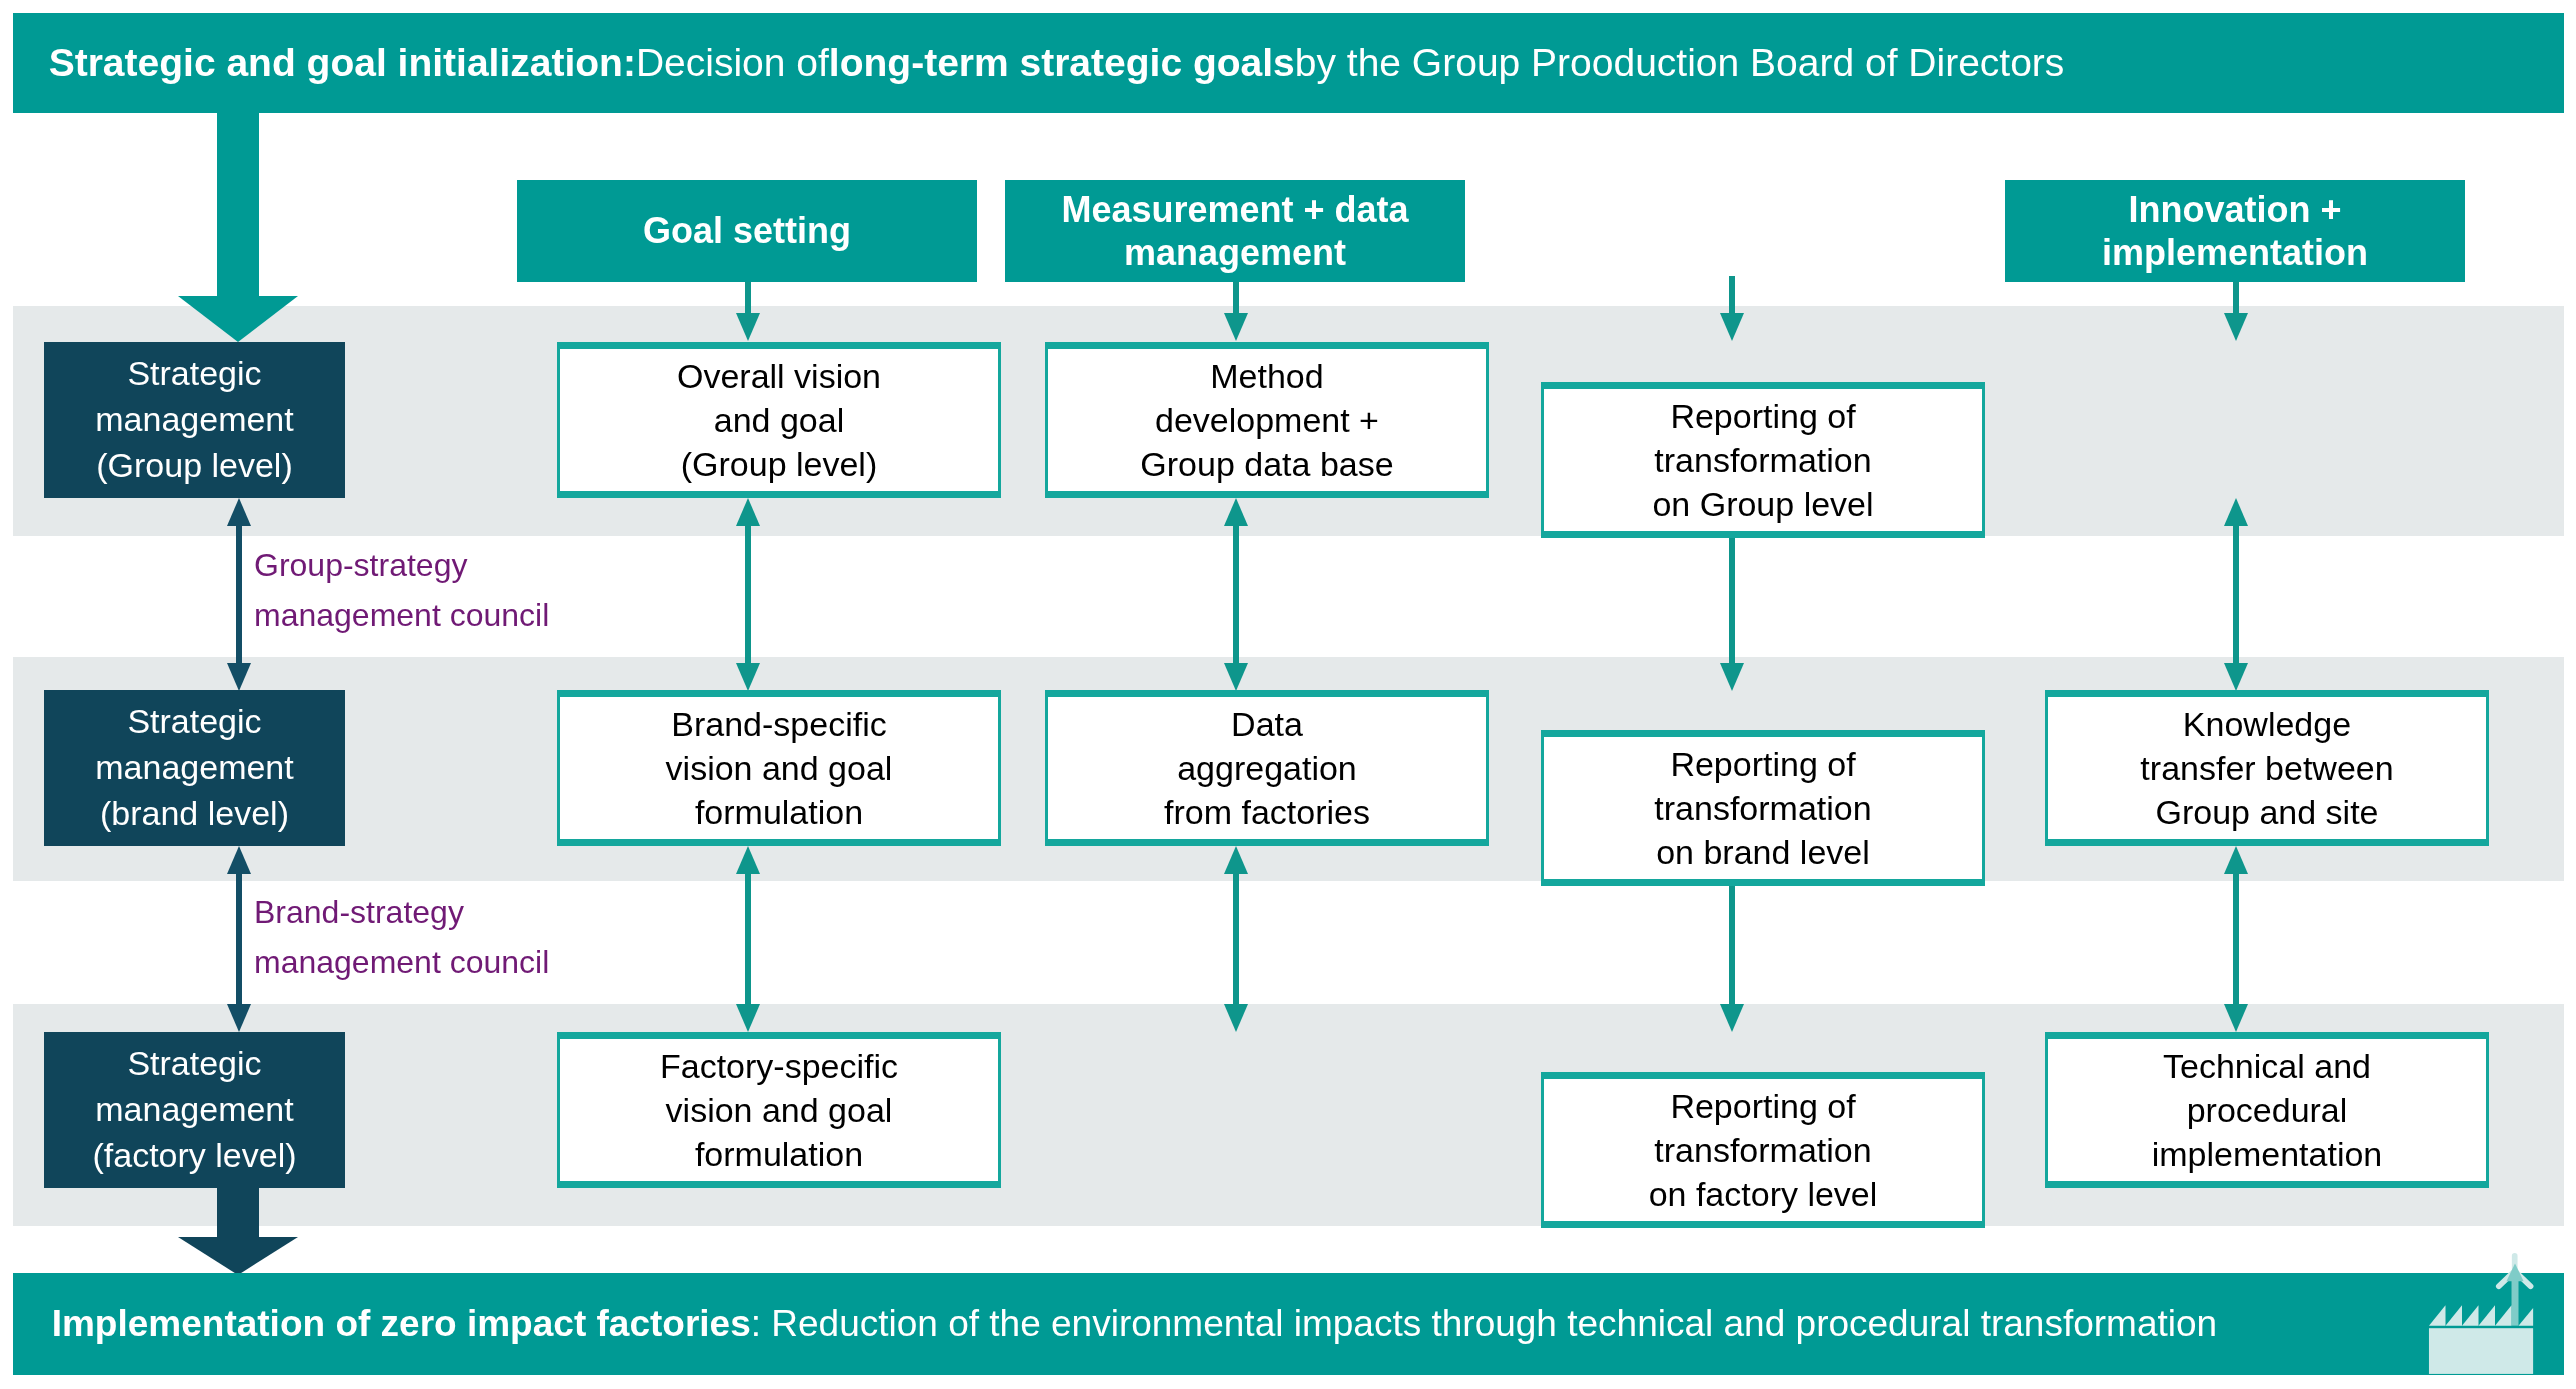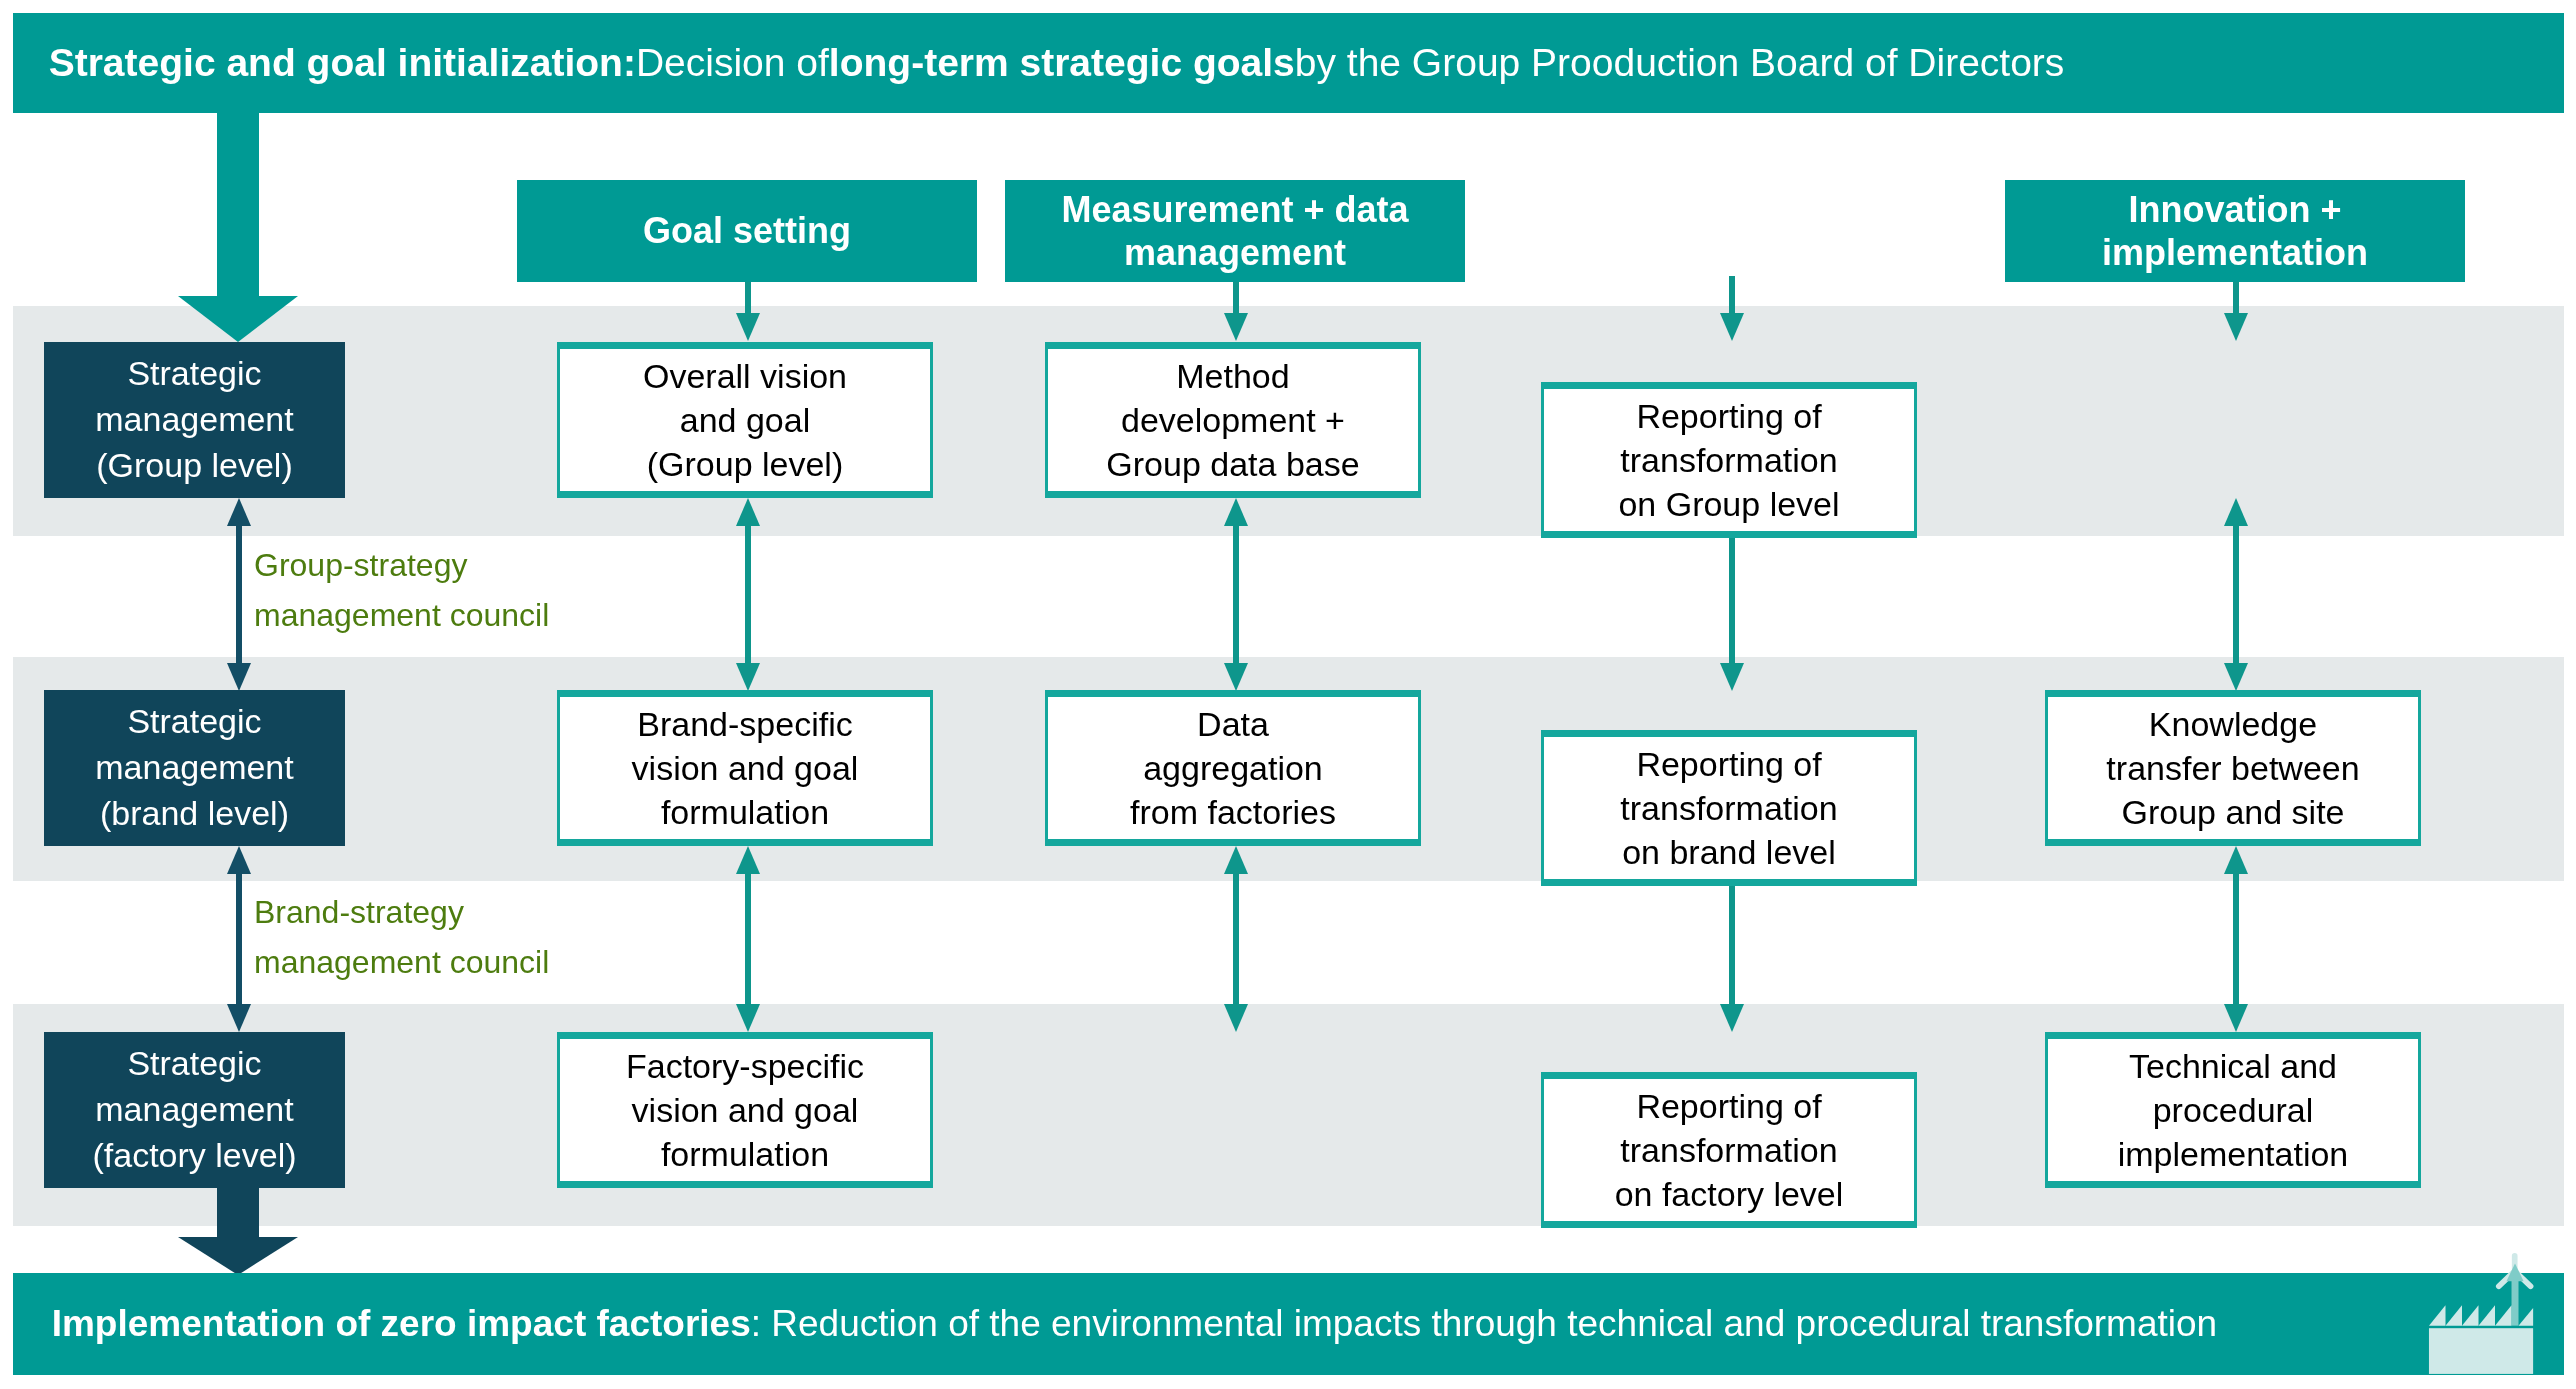--- a/index.html
+++ b/index.html
@@ -23,29 +23,29 @@
   .hdr{position:absolute;top:180px;width:460px;height:102px;background:#009a94;color:#fff;
        display:flex;align-items:center;justify-content:center;text-align:center;
        font-weight:bold;font-size:36px;line-height:1.2;white-space:pre-line;}
 
   
   .lvl{position:absolute;left:44px;width:301px;height:156px;background:#10455a;color:#fff;
        display:flex;align-items:center;justify-content:center;text-align:center;
        font-size:34px;line-height:1.35;white-space:pre-line;}
 
   
-  .cell{position:absolute;width:376px;height:156px;background:#fff;color:#000;
+  .cell{position:absolute;width:444px;height:156px;background:#fff;color:#000;
         border:3.2px solid #14a79d;border-top-width:7px;border-bottom-width:7px;
         box-sizing:border-box;display:flex;align-items:center;justify-content:center;
         text-align:center;font-size:34px;line-height:1.3;white-space:pre-line;}
   .r1{top:342px;} .r2{top:690px;} .r3{top:1032px;}
   .c1{left:557px;} .c2{left:1045px;} .c3{left:1541px;margin-top:40px;} .c4{left:2045px;}
 
   
-  .council{position:absolute;left:254px;color:#4d7c0f;font-size:32px;line-height:1.55;
+  .council{position:absolute;left:254px;color:#701a75;font-size:32px;line-height:1.55;
            white-space:pre-line;}
 
   
   .varrow{position:absolute;width:25.4px;display:flex;flex-direction:column;align-items:center;}
   .varrow .stem{width:6.4px;flex:1 1 auto;background:var(--c);margin:-5.1px 0;}
   .varrow .head-up{width:0;height:0;border-left:12.7px solid transparent;border-right:12.7px solid transparent;
                    border-bottom:28px solid var(--c);}
   .varrow .head-down{width:0;height:0;border-left:12.7px solid transparent;border-right:12.7px solid transparent;
                      border-top:28px solid var(--c);}
   .link{top:498px;height:193px;}

